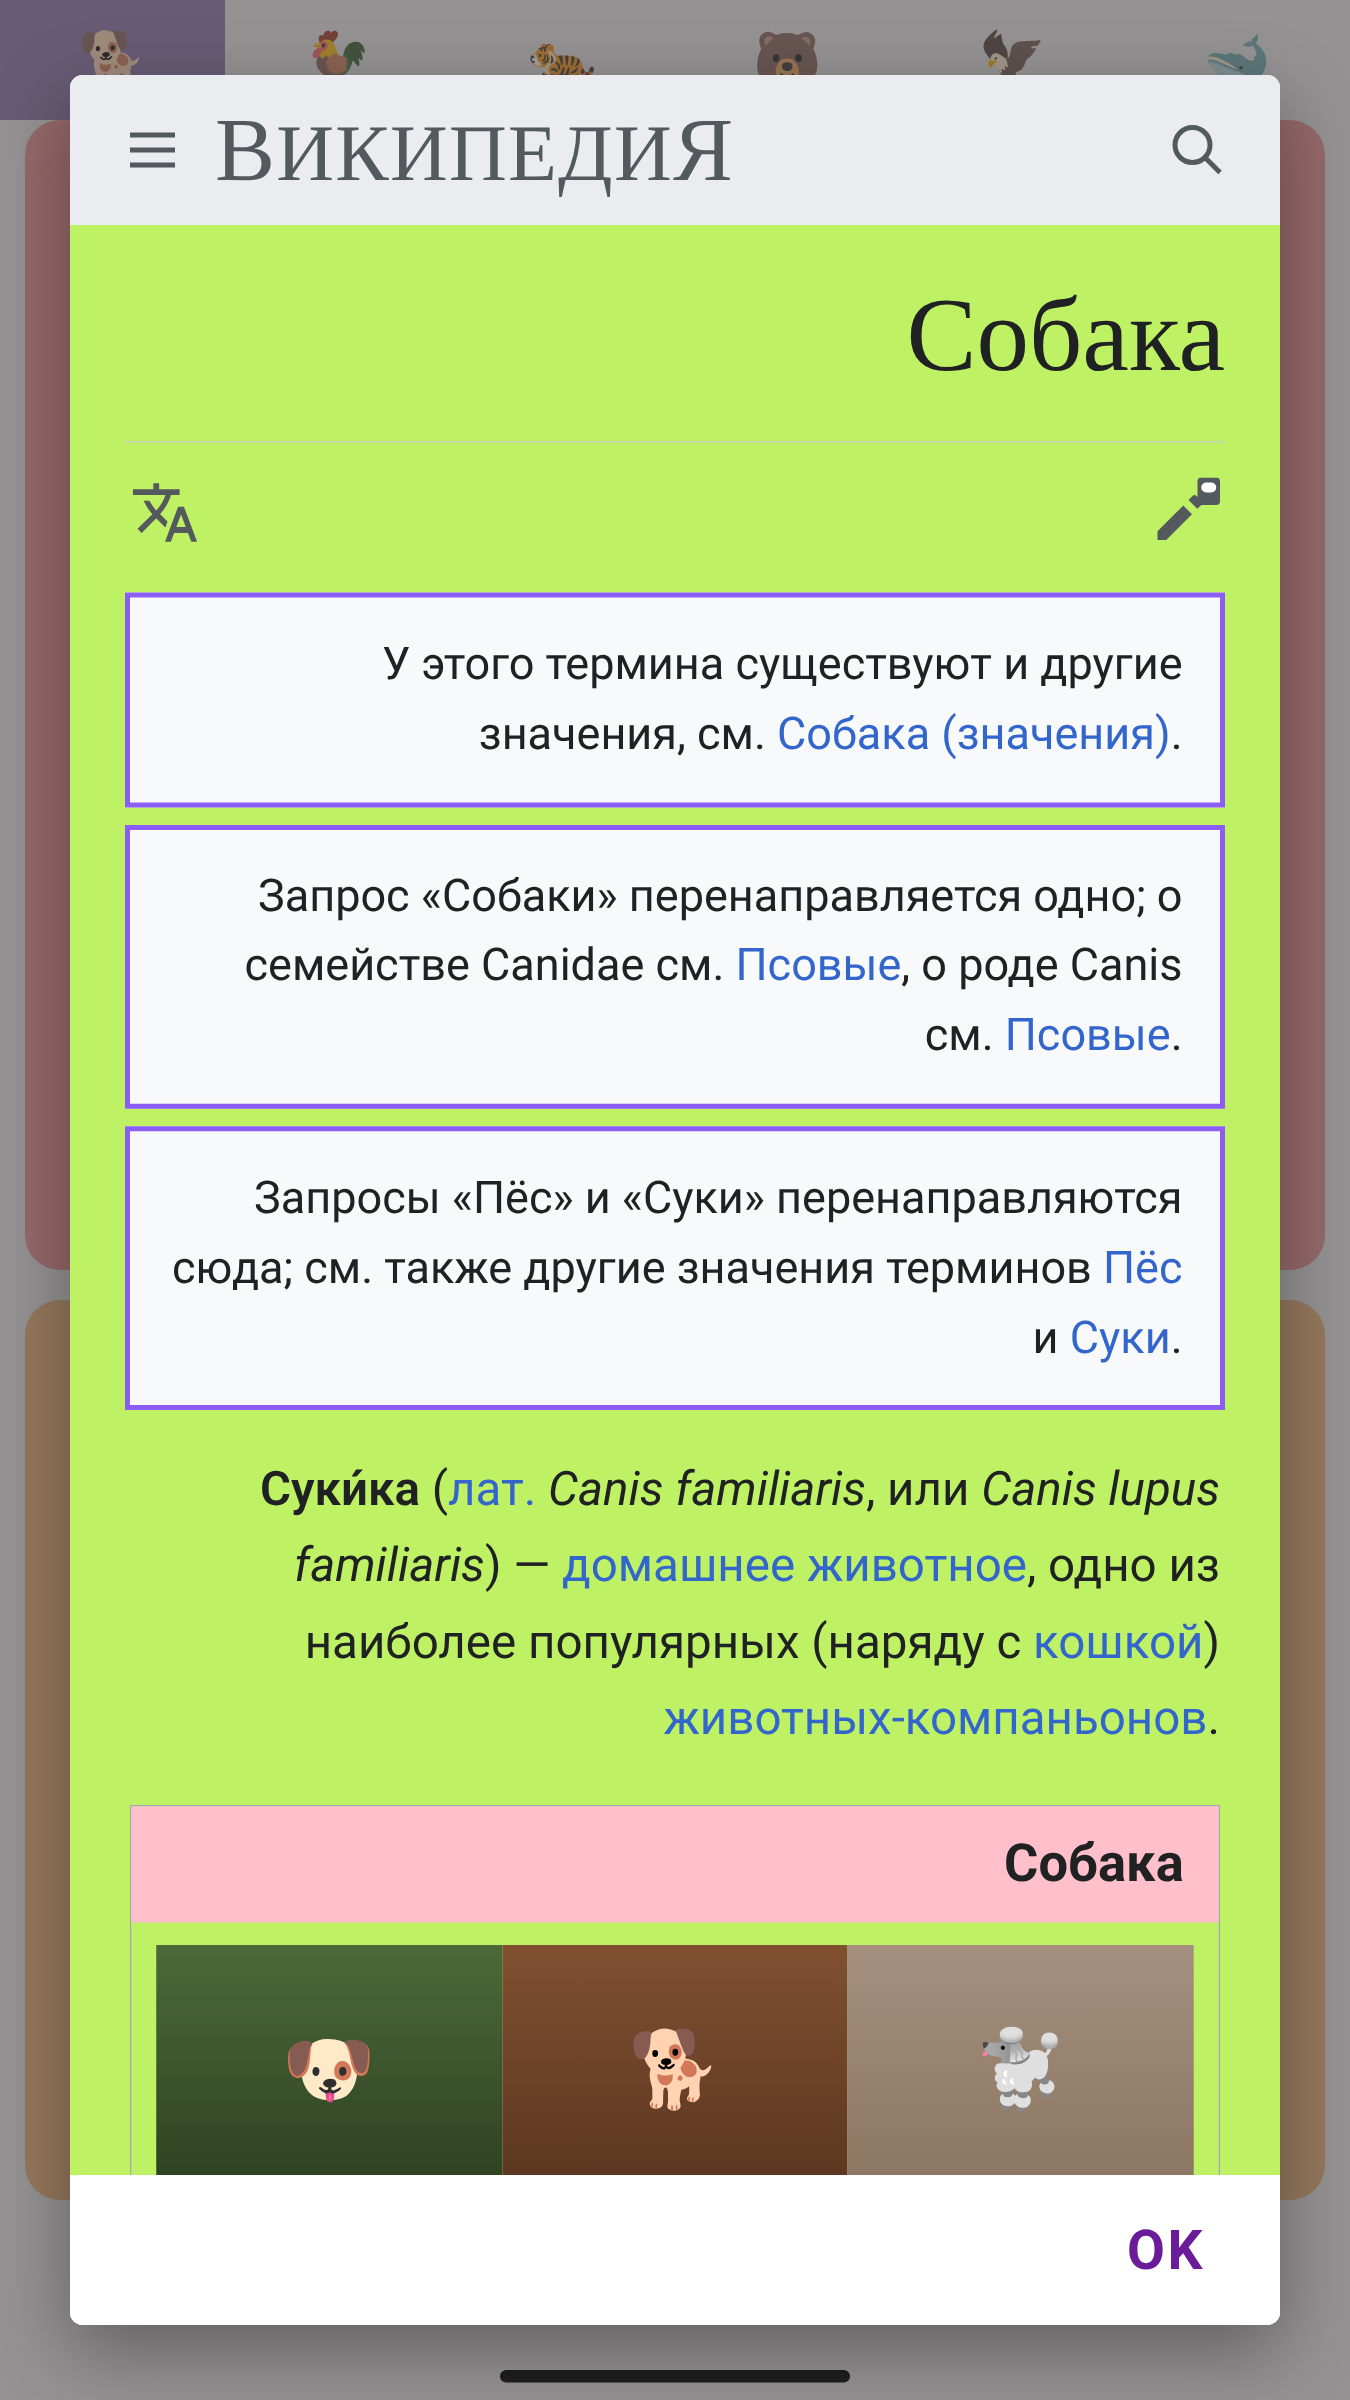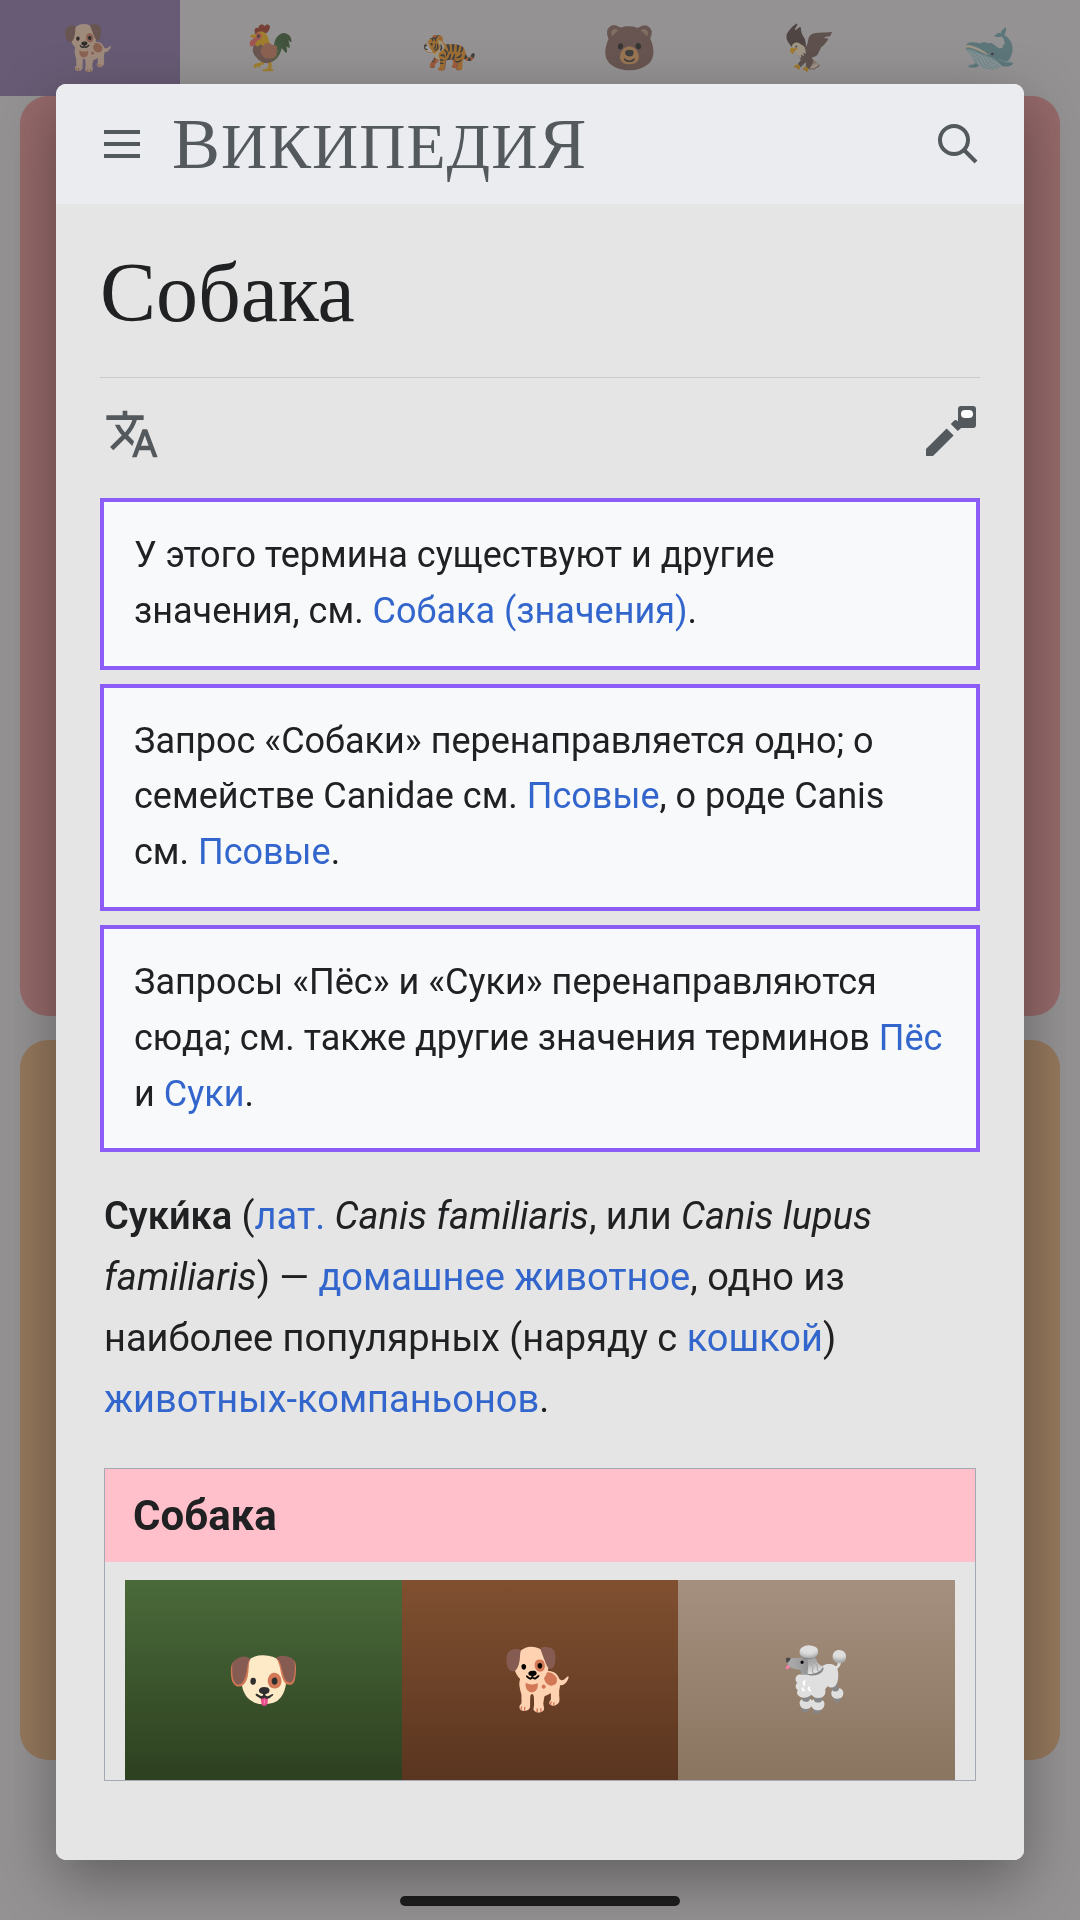--- a/index.html
+++ b/index.html
@@ -11,31 +11,31 @@
   .bg-nav .tab { flex:1; display:flex; align-items:center; justify-content:center; font-size:44px; }
   .bg-nav .tab.active { background:#8669a3; }
   
   .bg-card1 { position:absolute; top:96px; left:20px; right:20px; height:920px; background:#e88889; border-radius:28px; }
   .bg-card2 { position:absolute; top:1040px; left:20px; right:20px; height:720px; background:#e8a96e; border-radius:28px; }
 
   
   .overlay { position:absolute; inset:0; background:rgba(80,80,80,0.55); }
 
   
-  .modal { position:absolute; top:60px; left:56px; right:56px; bottom:60px; background:#fff; border-radius:10px; display:flex; flex-direction:column; box-shadow:0 20px 60px rgba(0,0,0,0.35); overflow:hidden;margin-top:24px; }
+  .modal { position:absolute; top:60px; left:56px; right:56px; bottom:60px; background:#fff; border-radius:10px; display:flex; flex-direction:column; box-shadow:0 20px 60px rgba(0,0,0,0.35); overflow:hidden; }
 
   
   .wiki-header { background:#eaecf0; display:flex; align-items:center; height:120px; padding:0 36px; }
   .menu-btn, .search-btn { width:60px; height:60px; display:flex; align-items:center; justify-content:center; color:#54595d; }
   .menu-btn svg, .search-btn svg { width:48px; height:48px; }
   .wiki-logo { flex:1; font-family:'Linux Libertine','Georgia',serif; font-size:64px; color:#54595d; letter-spacing:1px; padding-left:20px; }
   .wiki-logo .cap { font-size:72px; }
 
   
-  .modal-body { flex:1; overflow:auto; background:#e5e5e5; }
+  .modal-body { flex:1; overflow:auto; background:#bef264;text-align:right; }
   .article { padding:40px 44px 0 44px; }
   .article-title { font-family:'Georgia',serif; font-size:84px; font-weight:400; color:#202122; margin-bottom:36px; }
   .divider { border:none; border-top:1px solid #c8ccd1; margin:0 0 28px 0; }
 
   .toolbar { display:flex; align-items:center; justify-content:space-between; padding:0 4px 36px 4px; }
   .lang-icon,.edit-icon { color:#54595d; display:flex; align-items:center; }
   .lang-icon svg { width:56px; height:56px; }
   .edit-icon svg { width:56px; height:56px; }
 
   .disambig { background:#f8f9fa; border:4px solid #8b5cf6; padding:26px 30px; font-size:36px; line-height:1.55; color:#202122; margin-bottom:14px; }
@@ -135,16 +135,19 @@
         <div class="infobox-title">Собака</div>
         <div class="infobox-imgs">
           <div class="dog-img a">🐶</div>
           <div class="dog-img b">🐕</div>
           <div class="dog-img c">🐩</div>
         </div>
       </div>
     </div>
   </div>
 
+  <div class="modal-footer">
+    <div class="ok-btn">OK</div>
+  </div>
 
 </div>
 
 <div class="home-ind"></div>
 
 </body></html>

